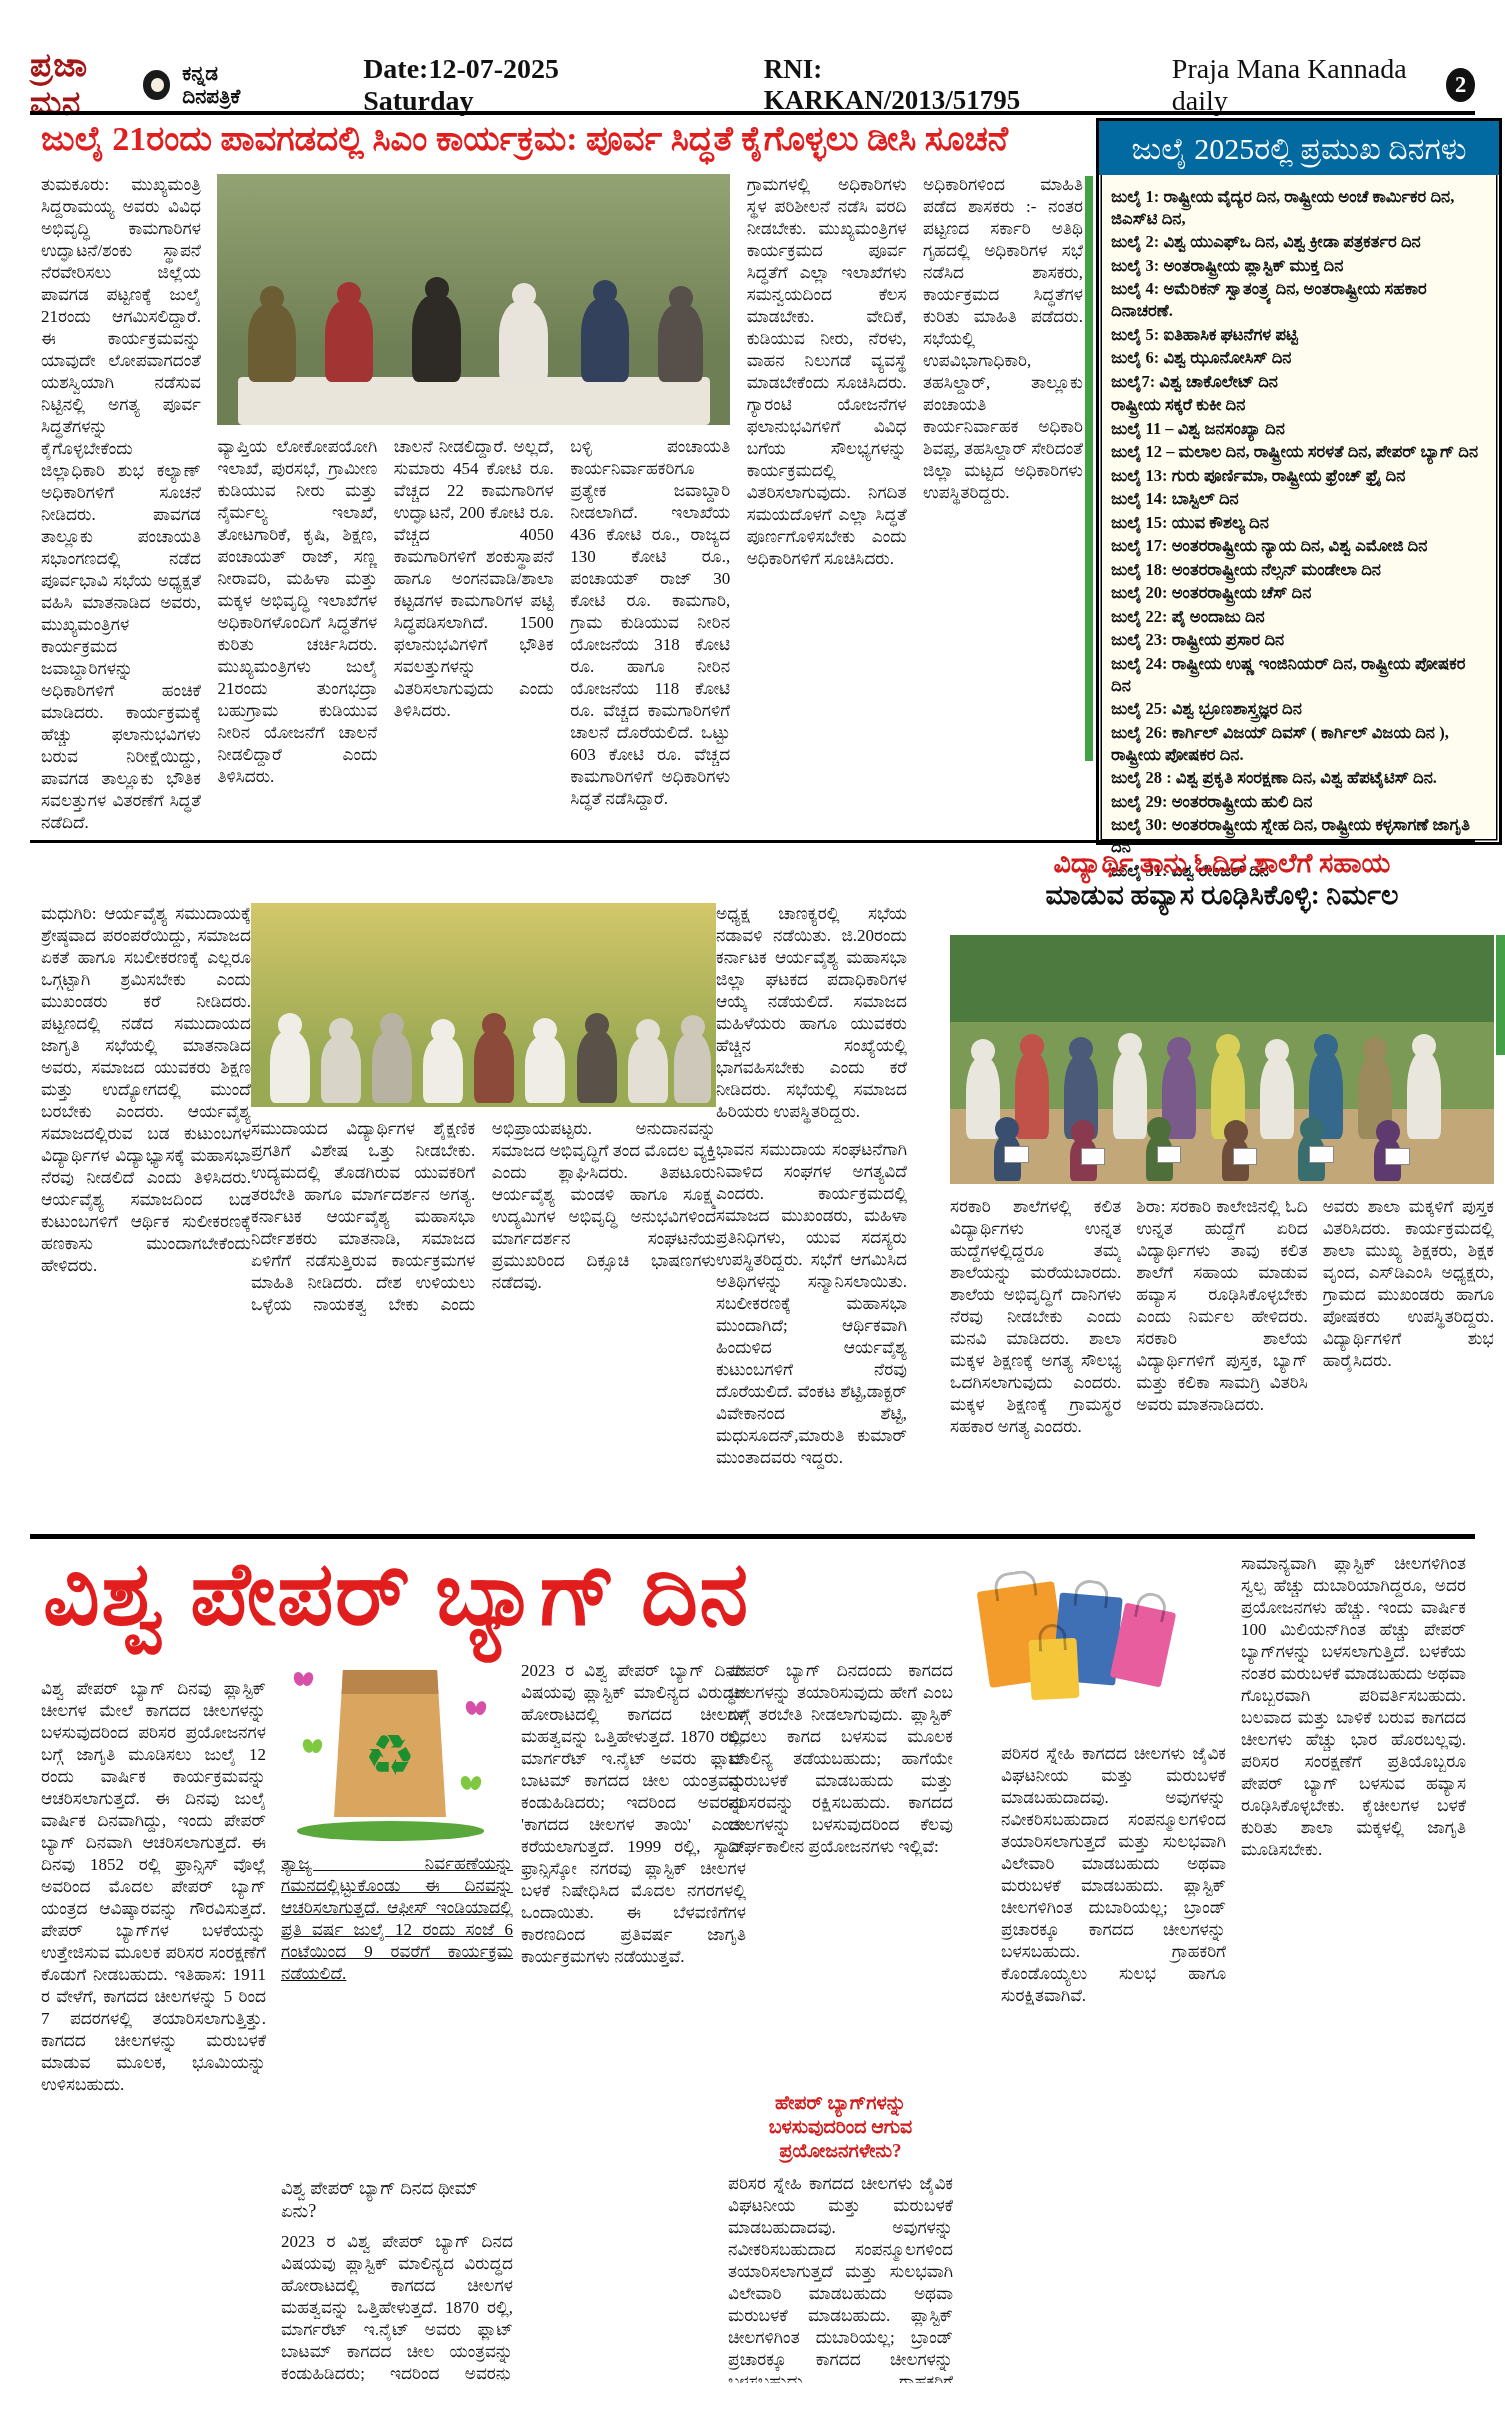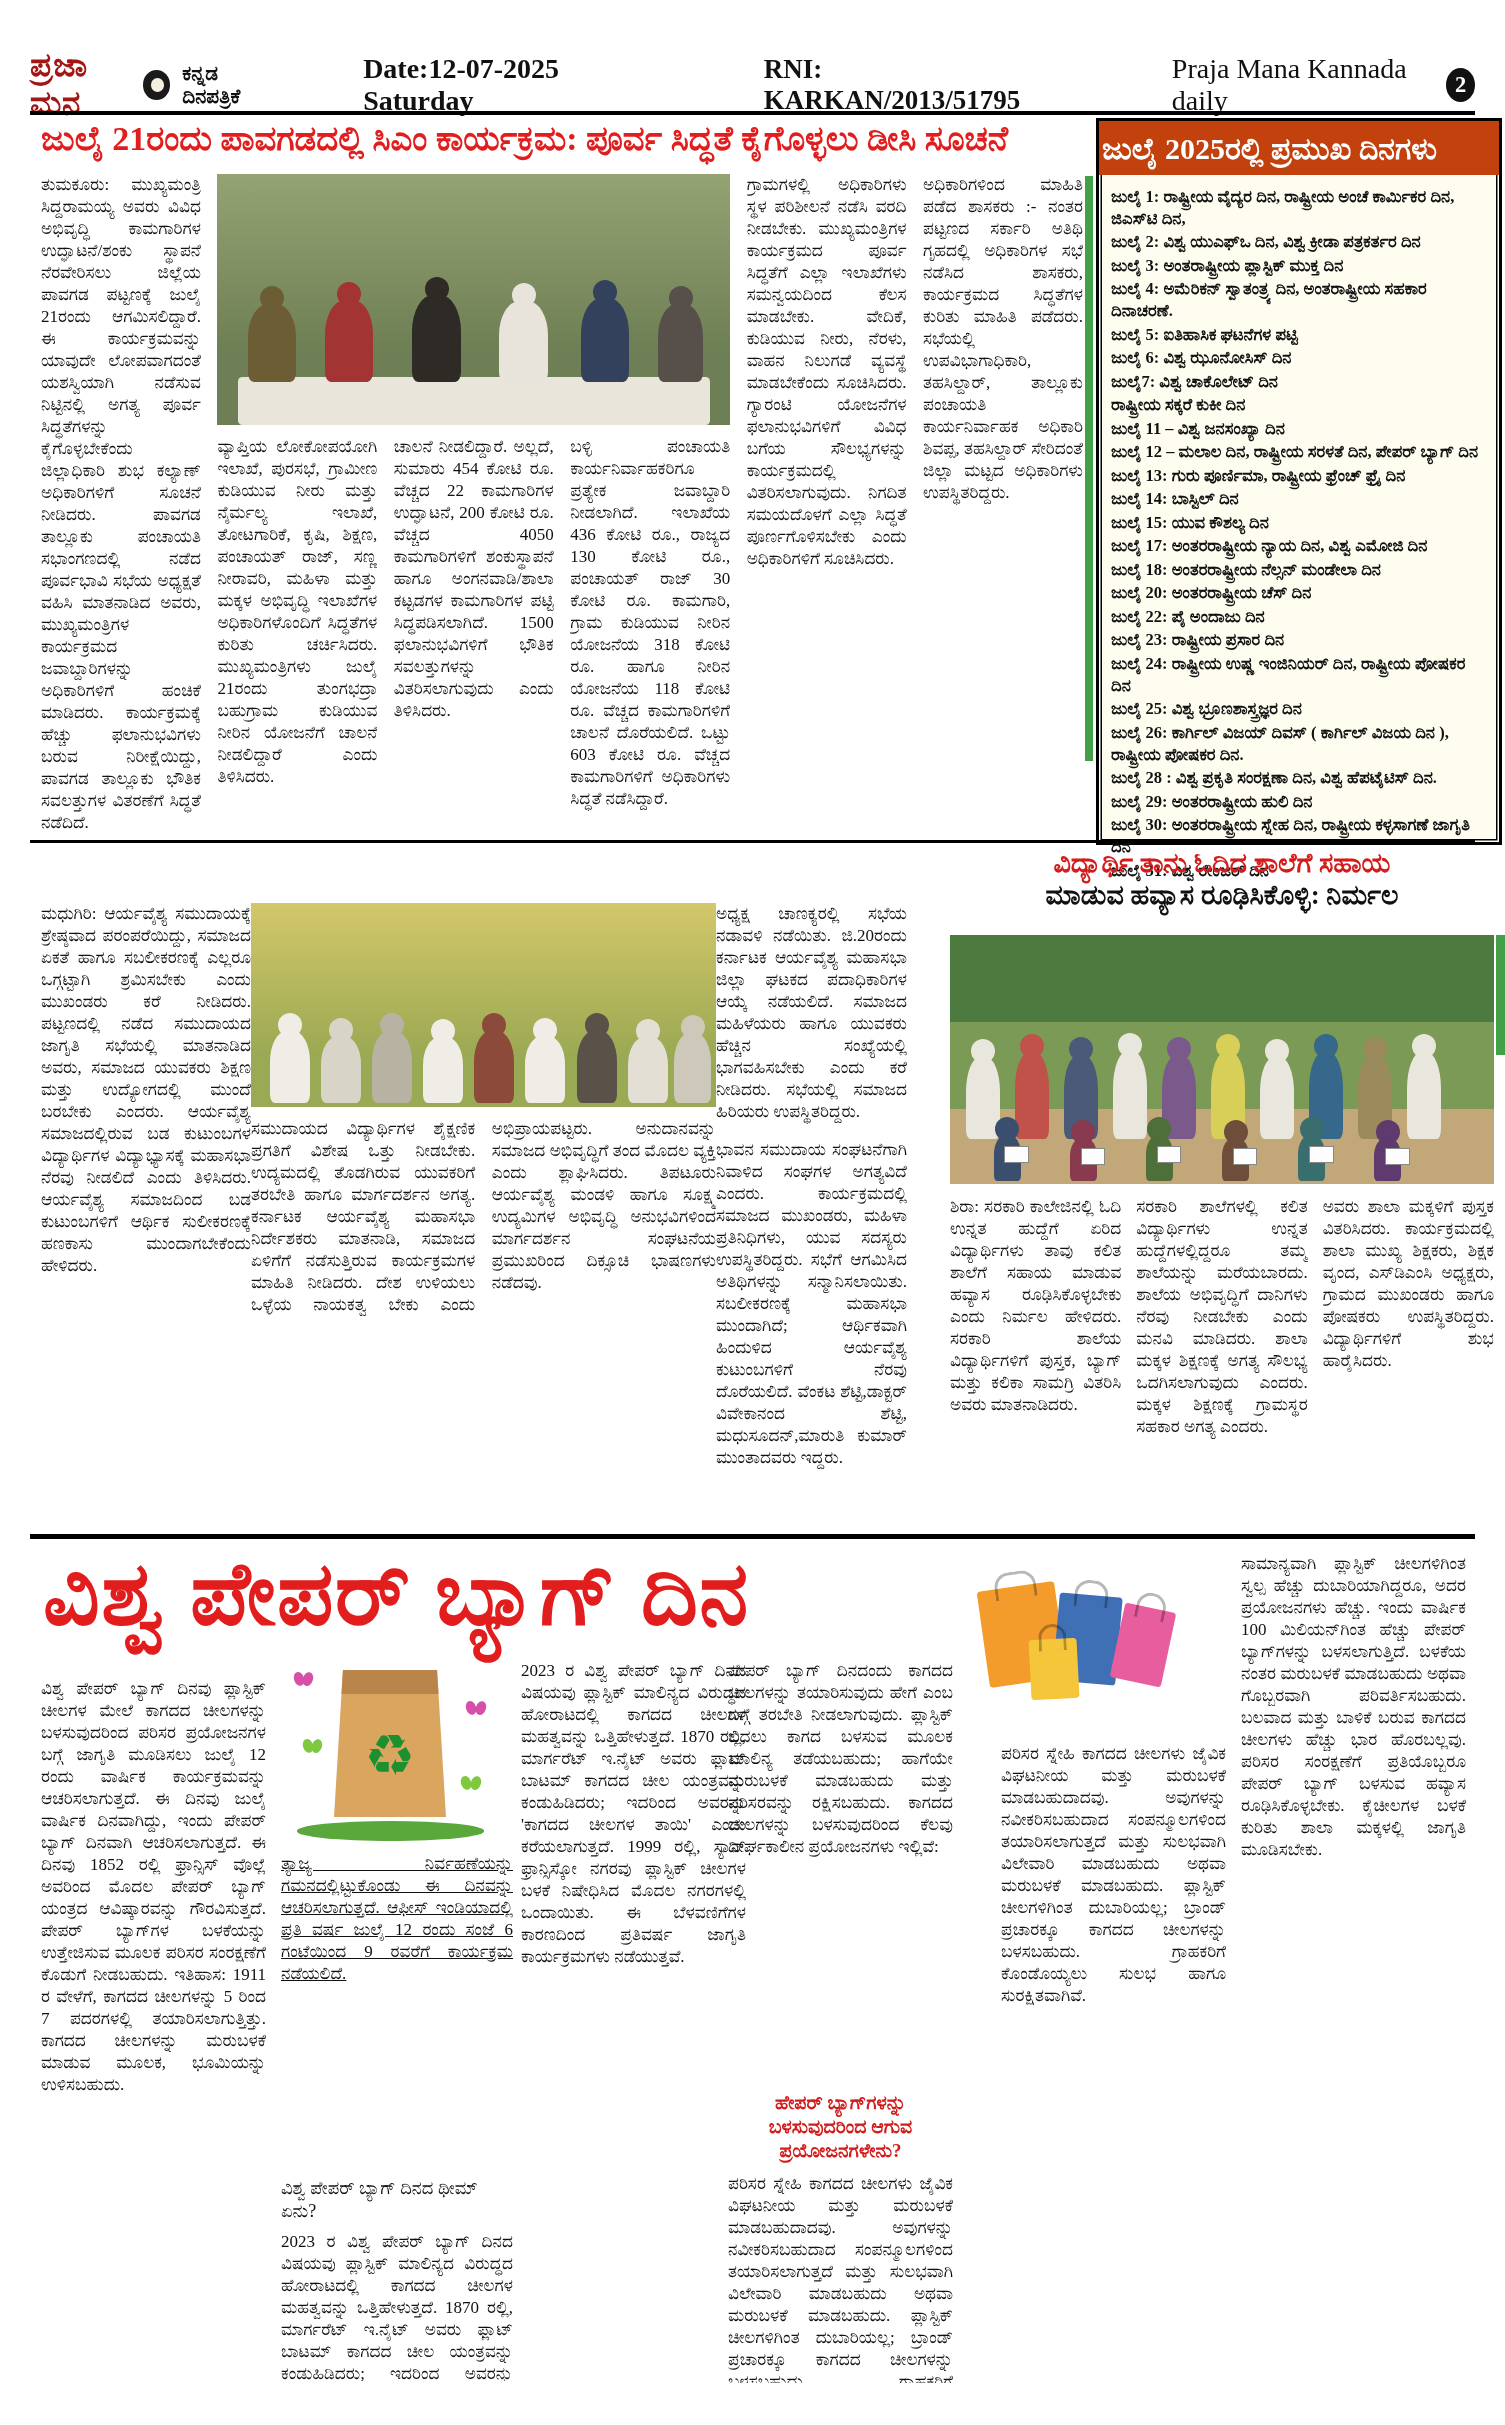--- a/index.html
+++ b/index.html
@@ -25,21 +25,21 @@
   .mid-right-headline{left:950px;top:847px;width:544px;text-align:center;font-size:27px;font-weight:bold;line-height:1.2;}
   .mid-right-headline .l1{color:#d31c1c;}
   .mid-right-headline .l2{color:#111;}
   .big-headline{left:43px;top:1546px;width:933px;font-size:88px;letter-spacing:1.5px;}
   
   .col{font-size:17px;line-height:22px;text-align:justify;overflow:hidden;word-break:break-word;}
   .subhead-red{color:#d31c1c;font-weight:bold;font-size:19px;line-height:24px;text-align:center;margin:10.5px 0;}
   .subhead-bold{font-weight:normal;font-size:18px;line-height:22.5px;margin:9px 0;}
   
   .sidebar{left:1096px;top:118px;width:400px;height:721px;border:3px solid #000;box-shadow:0 0 0 1.5px #fff inset,0 0 0 3px #000 inset;background:#fffdf0;}
-  .sidebar-title{background:#c2410c;color:#fff;font-size:30px;font-weight:bold;text-align:left;padding:10.5px 3px;line-height:1.1;}
+  .sidebar-title{background:#0369a1;color:#fff;font-size:30px;font-weight:normal;text-align:center;padding:10.5px 3px;line-height:1.1;}
   .sidebar-list{padding:10.5px 12px 6px 12px;font-size:16.5px;line-height:22px;font-weight:bold;color:#111;}
   .sidebar-list div{margin-bottom:1.5px;}
   
   .photo{position:relative;overflow:hidden;background:#8a9a68;}
   .person{position:absolute;border-radius:42% 42% 12% 12%;}
   .person::before{content:"";position:absolute;top:-18px;left:50%;transform:translateX(-50%);
                   width:24px;height:24px;border-radius:50%;background:inherit;}
   .table-strip{position:absolute;bottom:0;left:4%;width:92%;height:48px;background:#e9e5da;border-radius:4.5px;}
   .cert{position:absolute;width:22.5px;height:15px;background:#fdfdfd;border:0.7px solid #888;}
   .green-strip{background:#43a047;}
@@ -177,22 +177,22 @@
     <div class="cert" style="left:10%;bottom:21px;"></div>
     <div class="cert" style="left:24%;bottom:19.5px;"></div>
     <div class="cert" style="left:38%;bottom:21px;"></div>
     <div class="cert" style="left:52%;bottom:19.5px;"></div>
     <div class="cert" style="left:66%;bottom:21px;"></div>
     <div class="cert" style="left:80%;bottom:19.5px;"></div>
   </div>
   <div class="abs green-strip" style="left:1496px;top:935px;width:9px;height:120px;"></div>
 
   <div class="abs" style="left:950px;top:1196px;width:544px;height:330px;display:flex;gap:15px;">
+    <div class="col" style="flex:1;">ಸರಕಾರಿ ಶಾಲೆಗಳಲ್ಲಿ ಕಲಿತ ವಿದ್ಯಾರ್ಥಿಗಳು ಉನ್ನತ ಹುದ್ದೆಗಳಲ್ಲಿದ್ದರೂ ತಮ್ಮ ಶಾಲೆಯನ್ನು ಮರೆಯಬಾರದು. ಶಾಲೆಯ ಅಭಿವೃದ್ಧಿಗೆ ದಾನಿಗಳು ನೆರವು ನೀಡಬೇಕು ಎಂದು ಮನವಿ ಮಾಡಿದರು. ಶಾಲಾ ಮಕ್ಕಳ ಶಿಕ್ಷಣಕ್ಕೆ ಅಗತ್ಯ ಸೌಲಭ್ಯ ಒದಗಿಸಲಾಗುವುದು ಎಂದರು. ಮಕ್ಕಳ ಶಿಕ್ಷಣಕ್ಕೆ ಗ್ರಾಮಸ್ಥರ ಸಹಕಾರ ಅಗತ್ಯ ಎಂದರು.</div>
     <div class="col" style="flex:1;">ಶಿರಾ: ಸರಕಾರಿ ಕಾಲೇಜಿನಲ್ಲಿ ಓದಿ ಉನ್ನತ ಹುದ್ದೆಗೆ ಏರಿದ ವಿದ್ಯಾರ್ಥಿಗಳು ತಾವು ಕಲಿತ ಶಾಲೆಗೆ ಸಹಾಯ ಮಾಡುವ ಹವ್ಯಾಸ ರೂಢಿಸಿಕೊಳ್ಳಬೇಕು ಎಂದು ನಿರ್ಮಲ ಹೇಳಿದರು. ಸರಕಾರಿ ಶಾಲೆಯ ವಿದ್ಯಾರ್ಥಿಗಳಿಗೆ ಪುಸ್ತಕ, ಬ್ಯಾಗ್ ಮತ್ತು ಕಲಿಕಾ ಸಾಮಗ್ರಿ ವಿತರಿಸಿ ಅವರು ಮಾತನಾಡಿದರು.</div>
-    <div class="col" style="flex:1;">ಸರಕಾರಿ ಶಾಲೆಗಳಲ್ಲಿ ಕಲಿತ ವಿದ್ಯಾರ್ಥಿಗಳು ಉನ್ನತ ಹುದ್ದೆಗಳಲ್ಲಿದ್ದರೂ ತಮ್ಮ ಶಾಲೆಯನ್ನು ಮರೆಯಬಾರದು. ಶಾಲೆಯ ಅಭಿವೃದ್ಧಿಗೆ ದಾನಿಗಳು ನೆರವು ನೀಡಬೇಕು ಎಂದು ಮನವಿ ಮಾಡಿದರು. ಶಾಲಾ ಮಕ್ಕಳ ಶಿಕ್ಷಣಕ್ಕೆ ಅಗತ್ಯ ಸೌಲಭ್ಯ ಒದಗಿಸಲಾಗುವುದು ಎಂದರು. ಮಕ್ಕಳ ಶಿಕ್ಷಣಕ್ಕೆ ಗ್ರಾಮಸ್ಥರ ಸಹಕಾರ ಅಗತ್ಯ ಎಂದರು.</div>
     <div class="col" style="flex:1;">ಅವರು ಶಾಲಾ ಮಕ್ಕಳಿಗೆ ಪುಸ್ತಕ ವಿತರಿಸಿದರು. ಕಾರ್ಯಕ್ರಮದಲ್ಲಿ ಶಾಲಾ ಮುಖ್ಯ ಶಿಕ್ಷಕರು, ಶಿಕ್ಷಕ ವೃಂದ, ಎಸ್‌ಡಿಎಂಸಿ ಅಧ್ಯಕ್ಷರು, ಗ್ರಾಮದ ಮುಖಂಡರು ಹಾಗೂ ಪೋಷಕರು ಉಪಸ್ಥಿತರಿದ್ದರು. ವಿದ್ಯಾರ್ಥಿಗಳಿಗೆ ಶುಭ ಹಾರೈಸಿದರು.</div>
   </div>
 
   <div class="abs rule" style="left:30px;top:1534px;width:1445px;height:4.5px;"></div>
 
   <div class="abs h-red big-headline">ವಿಶ್ವ ಪೇಪರ್ ಬ್ಯಾಗ್ ದಿನ</div>
 
   <div class="abs" style="left:978px;top:1543px;width:210px;height:180px;">
     <div class="bag" style="left:4.5px;top:43px;width:78px;height:97px;background:#f39c2b;transform:rotate(-8deg);"></div>
     <div class="bag" style="left:78px;top:52px;width:63px;height:88px;background:#3f6fb5;transform:rotate(5deg);"></div>

